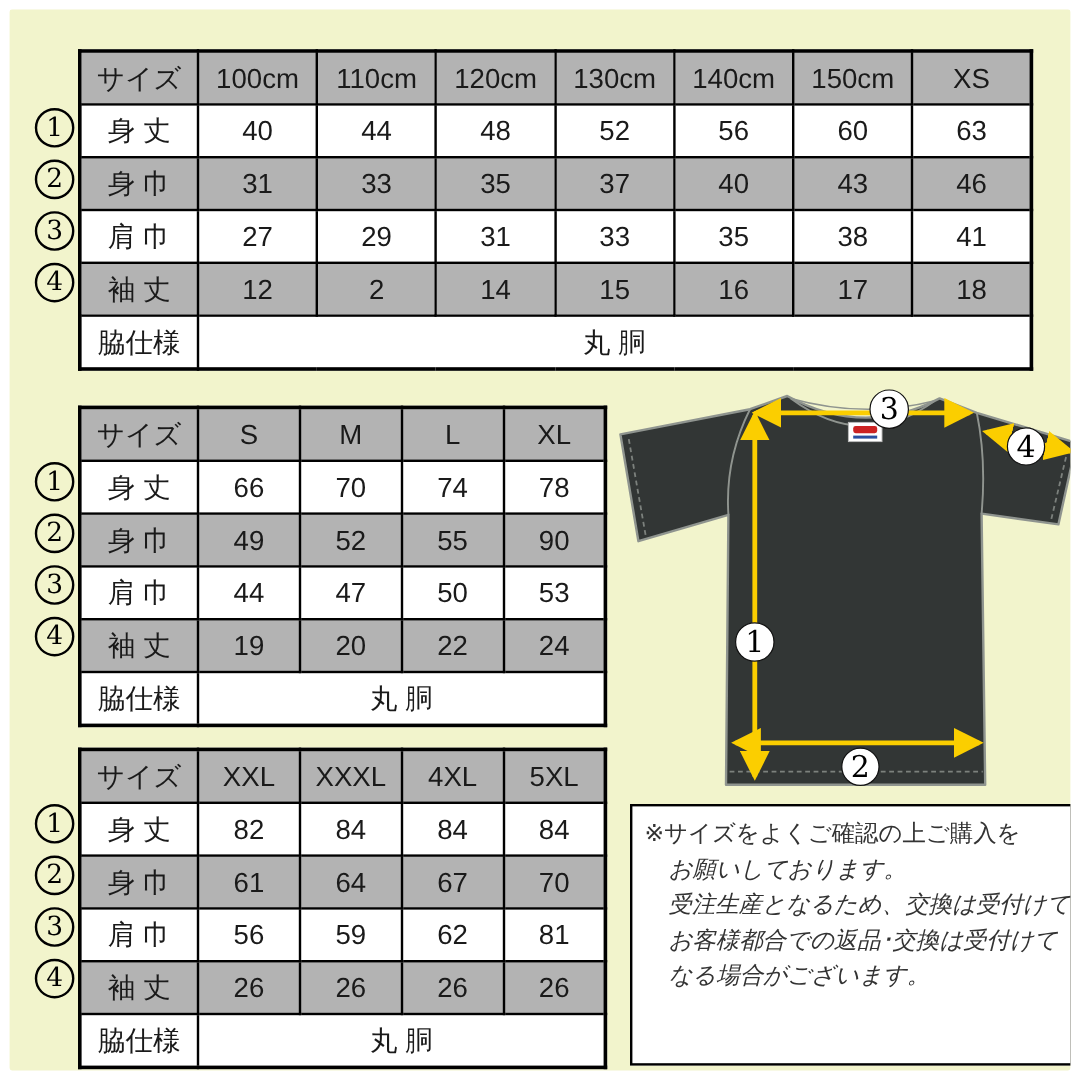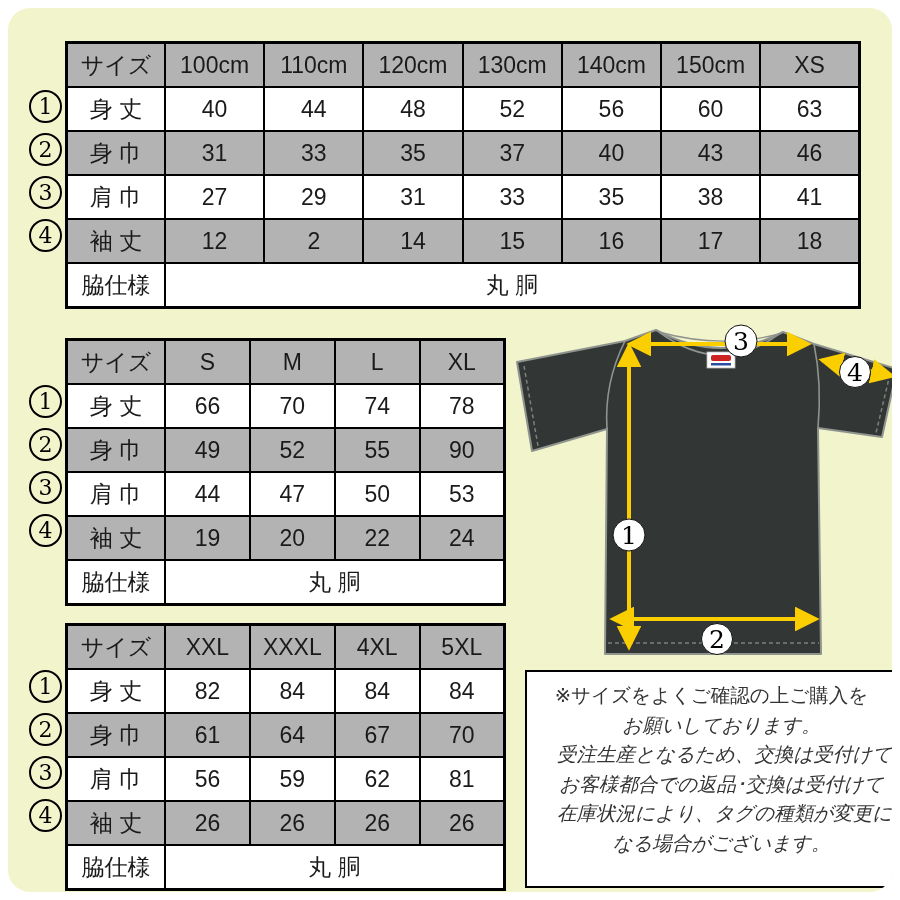--- a/index.html
+++ b/index.html
@@ -4,21 +4,21 @@
 <title>Size Chart</title>
 <style>
   html,body{margin:0;padding:0;}
   body{
     width:900px;height:900px;background:#ffffff;position:relative;
     font-family:"Liberation Sans","DejaVu Sans",sans-serif;
     -webkit-font-smoothing:antialiased;
   }
   .canvas{
     position:absolute;left:8px;top:8px;width:884px;height:884px;
-    background:#f2f4cc;border-radius:22px;overflow:hidden;
+    background:#f2f4cc;border-radius:2px;overflow:hidden;
   }
   
   table.size-table{
     position:absolute;border-collapse:collapse;table-layout:fixed;
     background:#ffffff;border:3px solid #000;
   }
   table.size-table th,table.size-table td{
     border:2px solid #000;text-align:center;vertical-align:middle;
     font-size:23px;font-weight:normal;color:#1a1a1a;padding:0;
     height:42px;overflow:hidden;white-space:nowrap;
@@ -36,21 +36,21 @@
     border-radius:50%;display:flex;align-items:center;justify-content:center;
     font-family:"DejaVu Serif","Liberation Serif",serif;font-size:22px;color:#000;
     background:transparent;line-height:1;
   }
   
   .note{
     position:absolute;left:517px;top:662px;width:369px;height:218px;
     background:#ffffff;border:2px solid #000;box-sizing:border-box;
     padding:9px 6px 0 10px;color:#333;
   }
-  .note .ln{font-size:19.5px;line-height:29.5px;white-space:nowrap;text-align:center;}
+  .note .ln{font-size:19.5px;line-height:29.5px;white-space:nowrap;}
   .note .ind{padding-left:20px;font-style:italic;}
   
   svg.shirt{position:absolute;left:498px;top:305px;}
 </style>
 </head>
 <body>
 
 <div class="canvas">
 
   <table class="size-table t1">
@@ -273,17 +273,16 @@
         <text x="211" y="326" dy="8.5">2</text>
       </g>
     </g>
   </svg>
 
   <div class="note">
     <div class="ln">※サイズをよくご確認の上ご購入を</div>
     <div class="ln ind">お願いしております。</div>
     <div class="ln ind">受注生産となるため、交換は受付けて</div>
     <div class="ln ind">お客様都合での返品･交換は受付けて</div>
-    <div class="ln ind">在庫状況により、タグの種類が変更に</div>
     <div class="ln ind">なる場合がございます。</div>
   </div>
 
 </div>
 
 </body></html>

